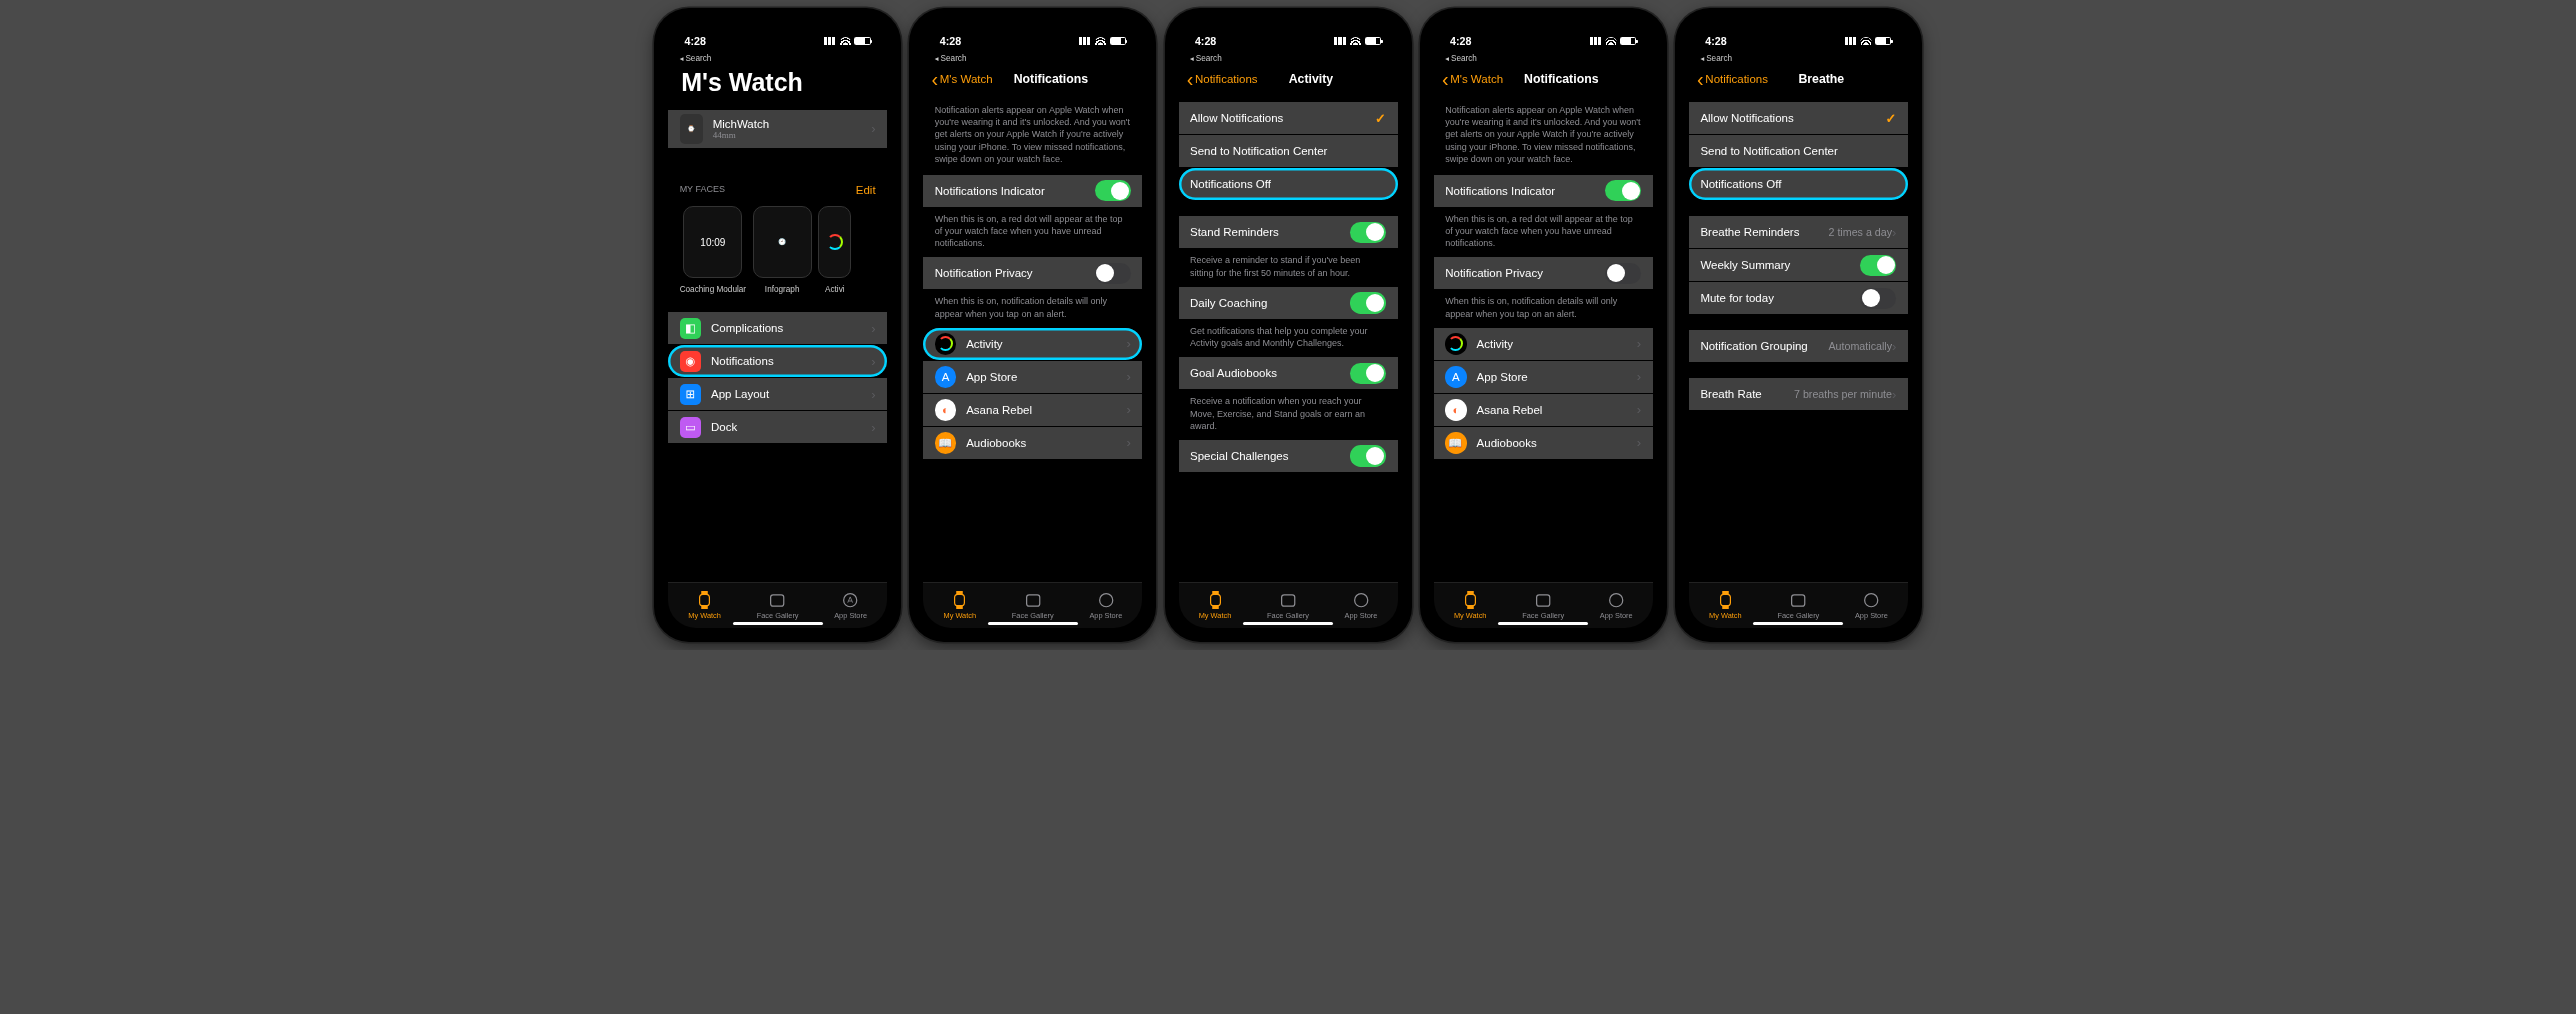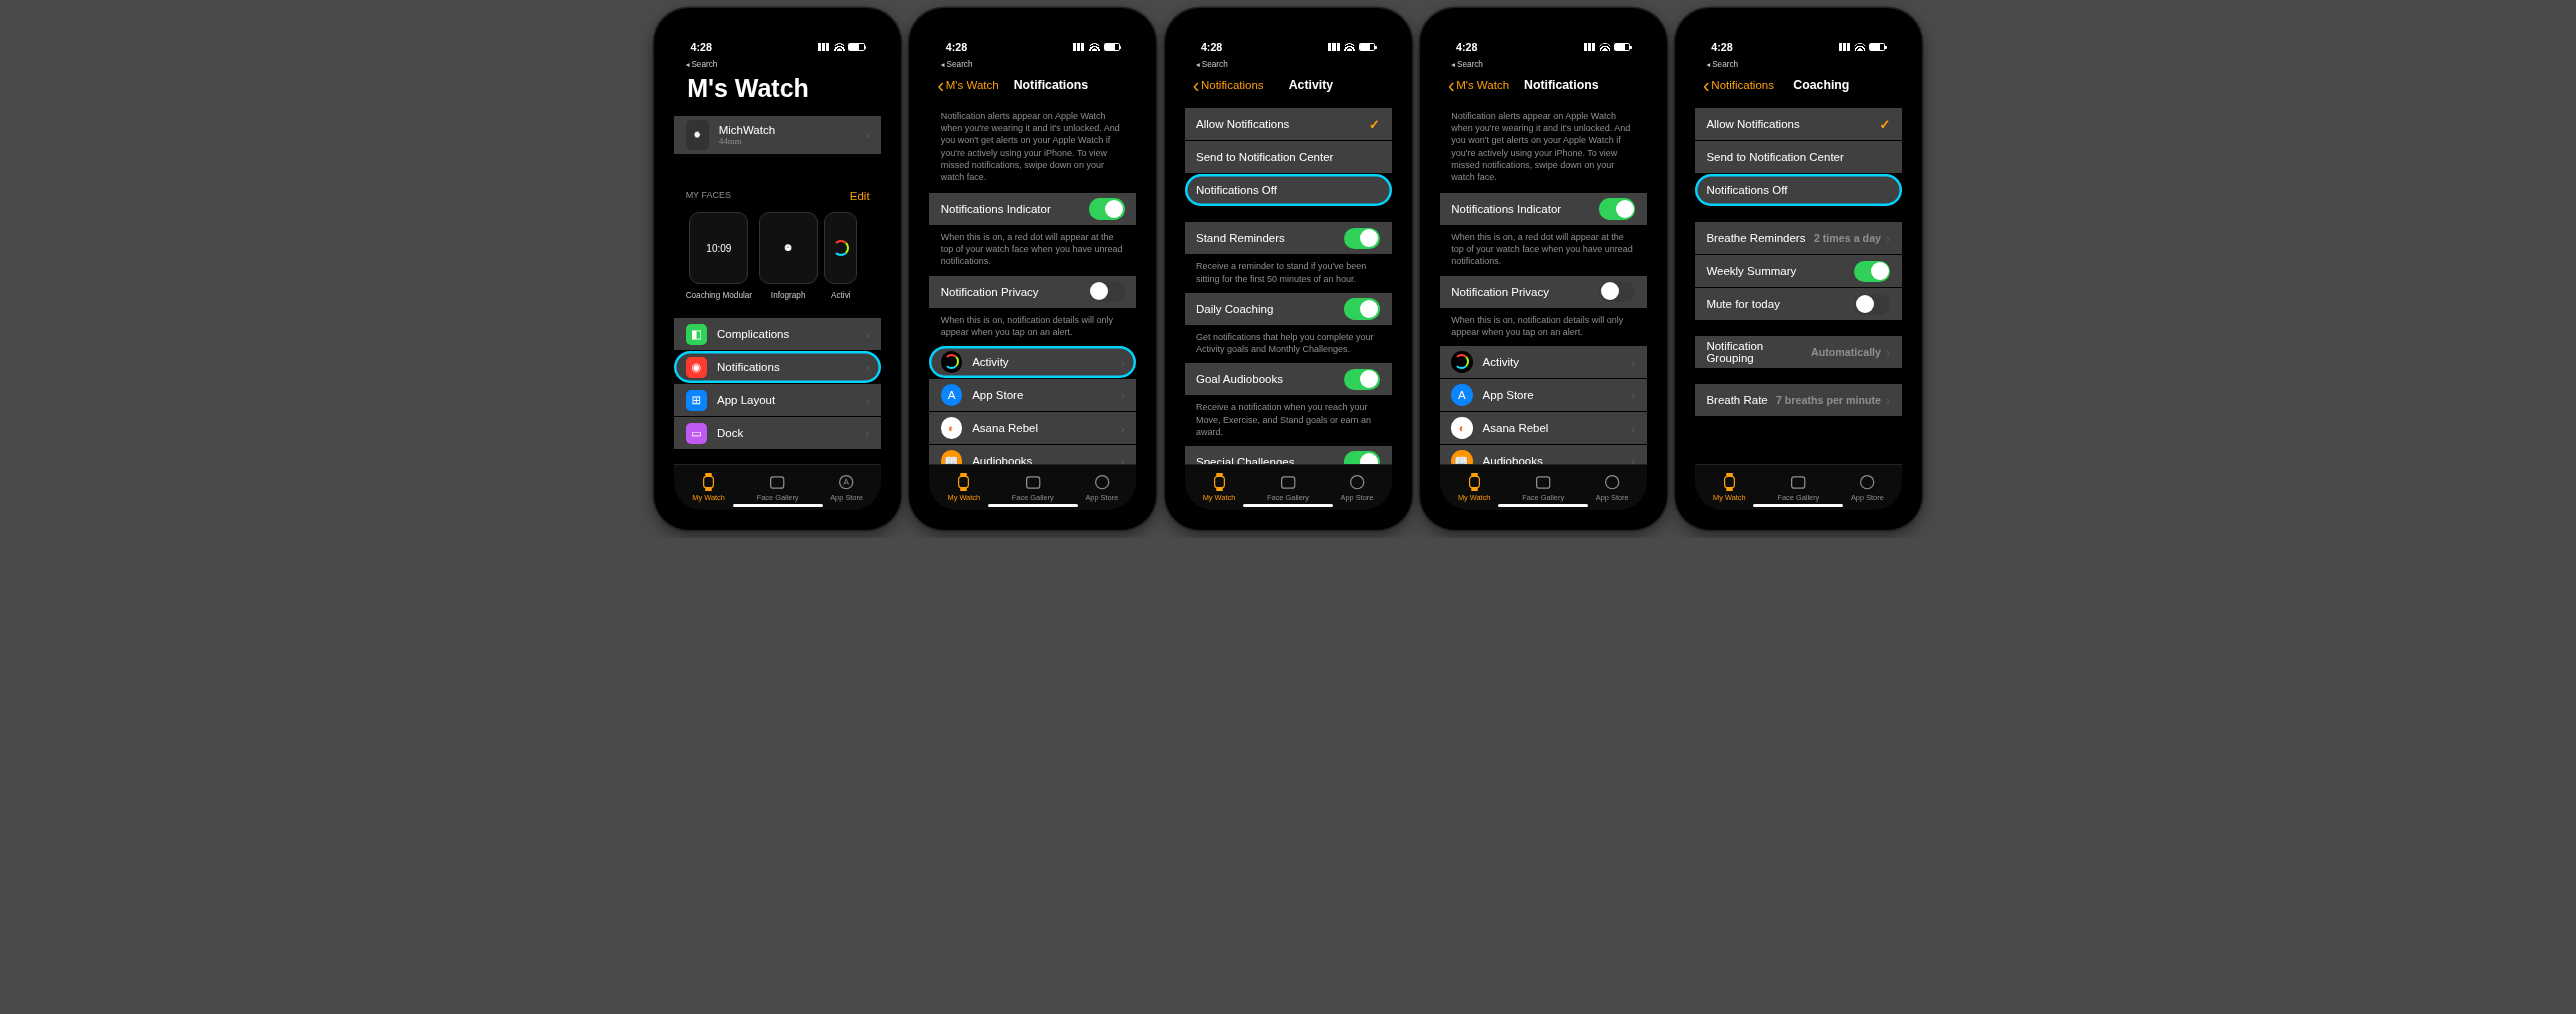--- a/index.html
+++ b/index.html
@@ -1,17 +1,17 @@
 <!DOCTYPE html>
 <html style="font-size:13px"><head>
 <meta charset="utf-8">
 <style>
   * { margin: 0; padding: 0; box-sizing: border-box; -webkit-font-smoothing: antialiased; }
   body { background: #4a4a4a; font-family: -apple-system, "Helvetica Neue", Arial, sans-serif; padding: 8.2px; display: flex; gap: 8.2px; justify-content: center; }
-  .phone { width: 247px; height: 522px; background: #000; border-radius: 35px; padding: 20px; box-shadow: 0 0 0 1.6px #222, 0 5px 16.4px rgba(0,0,0,.5); position: relative; flex-shrink: 0; }
+  .phone { width: 247px; height: 634px; background: #000; border-radius: 35px; padding: 14px; box-shadow: 0 0 0 1.6px #222, 0 5px 16.4px rgba(0,0,0,.5); position: relative; flex-shrink: 0; }
   .screen { width: 100%; height: 100%; background: #000; border-radius: 28px; overflow: hidden; position: relative; display: flex; flex-direction: column; color: #fff; }
   .notch { position: absolute; top: 0; left: 50%; transform: translateX(-50%); width: 115px; height: 21.4px; background: #000; border-radius: 0 0 13px 13px; z-index: 100; }
   .statusbar { display: flex; justify-content: space-between; align-items: center; height: 35px; padding: 3.3px 16.4px 0; font-size: 10.7px; font-weight: 600; }
   .sb-right { display:flex; align-items:center; gap:3.3px; font-size:8.2px; }
   .bars { width:12.3px; height:8.2px; background: linear-gradient(to right,#fff 25%,transparent 25% 33%,#fff 33% 58%,transparent 58% 66%,#fff 66% 91%,transparent 91%); }
   .wifi { width:11.5px; height:8.2px; border-radius: 8.2px 8.2px 0 0; background: radial-gradient(circle at 50% 100%,#fff 25%,transparent 28% 40%,#fff 40% 55%,transparent 55% 70%,#fff 70% 85%,transparent 85%);}
   .batt { width:16.4px; height:8.2px; border:0.8px solid #fff; border-radius:1.6px; position:relative;}
   .batt::after{content:"";position:absolute;right:-2.5px;top:1.6px;width:1.6px;height:3.3px;background:#fff;border-radius:0 0.8px 0.8px 0;}
   .batt i{display:block;width:70%;height:100%;background:#fff;}
   .backsearch { font-size:8.2px; color:#ccc; padding:0 11.5px; margin-top:-3.3px;}
@@ -21,21 +21,21 @@
   .nav-back::before { content:"‹"; font-size:20px; margin-right:1.6px; line-height:0.7;}
   .nav-title { flex:1; text-align:center; font-weight:600; font-size:12.3px; margin-left:-25px;}
   .largetitle { font-size:25px; font-weight:700; padding:5px 13px 13px;}
   .content { flex:1; overflow:hidden; }
   .row { display:flex; align-items:center; min-height:33px; padding:0 11.5px; background:#404040; border-bottom:0.8px solid #000; font-size:11.5px; position:relative;}
   .row.tall{min-height:39px;}
   .row .label{flex:1;}
   .row .sub{color:#8e8e93; font-size:9px; display:block;font-family:Liberation Serif, serif;}
   .chev{color:#5a5a5e; font-size:13px;}
   .chev::after{content:"›";}
-  .value{color:#8e8e93; font-size:10.7px; margin-right:5px;font-weight:bold;}
+  .value{color:#8e8e93; font-size:10.7px; }
   .section-head{color:#8e8e93; font-size:9px; padding:11.5px 11.5px 3.3px; display:flex; justify-content:space-between; text-transform:uppercase;margin-top:24px;}
   .section-head .link{color:#ff9f0a; text-transform:none; font-size:11.5px;}
   .footer-text{color:#8e8e93; font-size:9px; padding:5px 11.5px 8.2px; line-height:1.35;}
   .intro-text{color:#8e8e93; font-size:9px; padding:8.2px 11.5px 10px; line-height:1.35;}
   .toggle{width:36px;height:21.4px;background:#3a3a3c;border-radius:10.7px;position:relative;flex-shrink:0;}
   .toggle.on{background:#30d158;}
   .toggle::after{content:"";position:absolute;top:1.6px;width:18px;height:18px;background:#fff;border-radius:50%;}
   .toggle.on::after{right:1.6px;}
   .toggle:not(.on)::after{left:1.6px;}
   .check::after{content:"✓"; color:#ff9f0a; font-size:13px; font-weight:600;}
@@ -424,21 +424,21 @@
           <span class="bars"></span>
           <span class="wifi"></span>
           <span class="batt">
             <i></i>
           </span>
         </div>
   </div>
   <div class="backsearch">Search</div>
   <div class="navbar">
     <span class="nav-back">Notifications</span>
-    <span class="nav-title">Coaching</span>
+    <span class="nav-title">Breathe</span>
   </div>
   <div class="content">
     <div style="height:6.6px;"></div>
     <div class="row">
       <span class="label">Allow Notifications</span>
       <span class="check"></span>
     </div>
     <div class="row">
       <span class="label">Send to Notification Center</span>
     </div>

